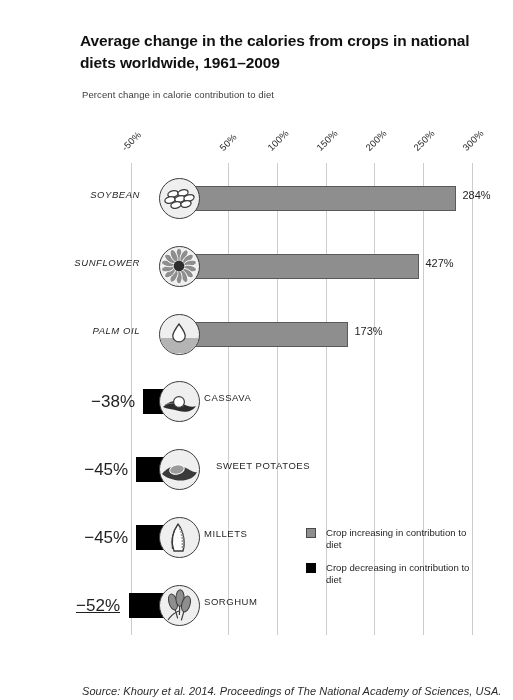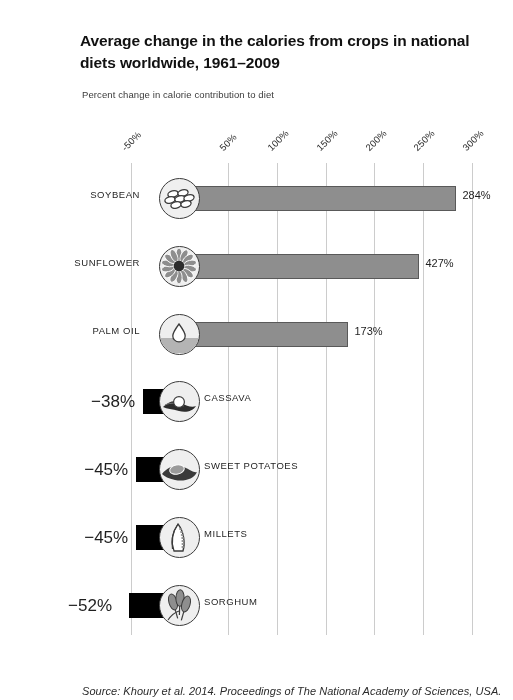--- a/index.html
+++ b/index.html
@@ -86,20 +86,21 @@
   .cat-left {
     position: absolute;
     right: 0;
     top: 11px;
     width: 120px;
     text-align: right;
     font-size: 9.5px;
     letter-spacing: 0.55px;
     color: #1f1f1f;
     white-space: nowrap;
+    font-style: italic;
   }
   .cat-right {
     position: absolute;
     top: 11px;
     font-size: 9.5px;
     letter-spacing: 0.55px;
     color: #1f1f1f;
     white-space: nowrap;
   }
   .val-right {
@@ -262,21 +263,21 @@
       </div>
       <div class="row" style="top: 449.2px;">
         <div class="bar neg" style="left: 136.192px; width: 43.8075px;"></div>
         <div class="icon-circle" style="left: 159px;">
           <svg width="38" height="38" viewBox="0 0 38 38" xmlns="http://www.w3.org/2000/svg">
             <path d="M2 24 C8 16 17 14 24 17 C30 19.6 34 23 37 22 C34 29 24 32 15 30 C8.5 28.6 4.5 26.6 2 24 Z" fill="#3a3a3a"></path>
             <ellipse cx="17" cy="19.5" rx="7.4" ry="4.6" fill="#9a9a9a" stroke="#ffffff" stroke-width="1" transform="rotate(-12 17 19.5)"></ellipse>
           </svg>
         </div>
         <div class="val-left" style="left: 58.1925px;">−45%</div>
-        <div class="cat-right" style="left: 204px;">SWEET POTATOES</div>
+        <div class="cat-right" style="left: 216px;">SWEET POTATOES</div>
       </div>
       <div class="row" style="top: 517px;">
         <div class="bar neg" style="left: 136.192px; width: 43.8075px;"></div>
         <div class="icon-circle" style="left: 159px;">
           <svg width="38" height="38" viewBox="0 0 38 38" xmlns="http://www.w3.org/2000/svg">
             <path d="M14 33 C11 25 12 15 18 6 C24 14 25.5 25 23 33 Z" fill="#ffffff" stroke="#3c3c3c" stroke-width="1.3"></path>
             <path d="M18 6 C13 13 11 22 12.5 31" stroke="#3c3c3c" stroke-width="1.2" fill="none"></path>
             <g fill="#8e8e8e">
               <ellipse cx="20.5" cy="11" rx="1.5" ry="1"></ellipse>
               <ellipse cx="21.5" cy="14" rx="1.5" ry="1"></ellipse>
@@ -303,22 +304,30 @@
               <ellipse cx="20" cy="12" rx="4.1" ry="8.2" fill="#8e8e8e" stroke="#3c3c3c" stroke-width="1"></ellipse>
               <path d="M20 20 L20 29" stroke="#3c3c3c" stroke-width="1.2"></path>
             </g>
             <g transform="rotate(16 26 18)">
               <ellipse cx="26" cy="18" rx="4.1" ry="8.2" fill="#8e8e8e" stroke="#3c3c3c" stroke-width="1"></ellipse>
               <path d="M26 26 L26 35" stroke="#3c3c3c" stroke-width="1.2"></path>
             </g>
             <path d="M8 34 C12 28 16 26 19 25" stroke="#3c3c3c" stroke-width="1.1" fill="none"></path>
           </svg>
         </div>
-        <div class="val-left" style="left: 42px;">−52%</div>
+        <div class="val-left" style="left: 50px; text-decoration: underline;">−52%</div>
         <div class="cat-right" style="left: 204px;">SORGHUM</div>
       </div>
     </div>
 </div>
 
 <div class="legend">
+  <div class="legend-item">
+    <span class="swatch grey"></span>
+    <span>Crop increasing in contribution to diet</span>
+  </div>
+  <div class="legend-item">
+    <span class="swatch black"></span>
+    <span>Crop decreasing in contribution to diet</span>
+  </div>
 </div>
 
 <div class="source">Source: Khoury et al. 2014. Proceedings of The National Academy of Sciences, USA.</div>
 
 </body></html>

